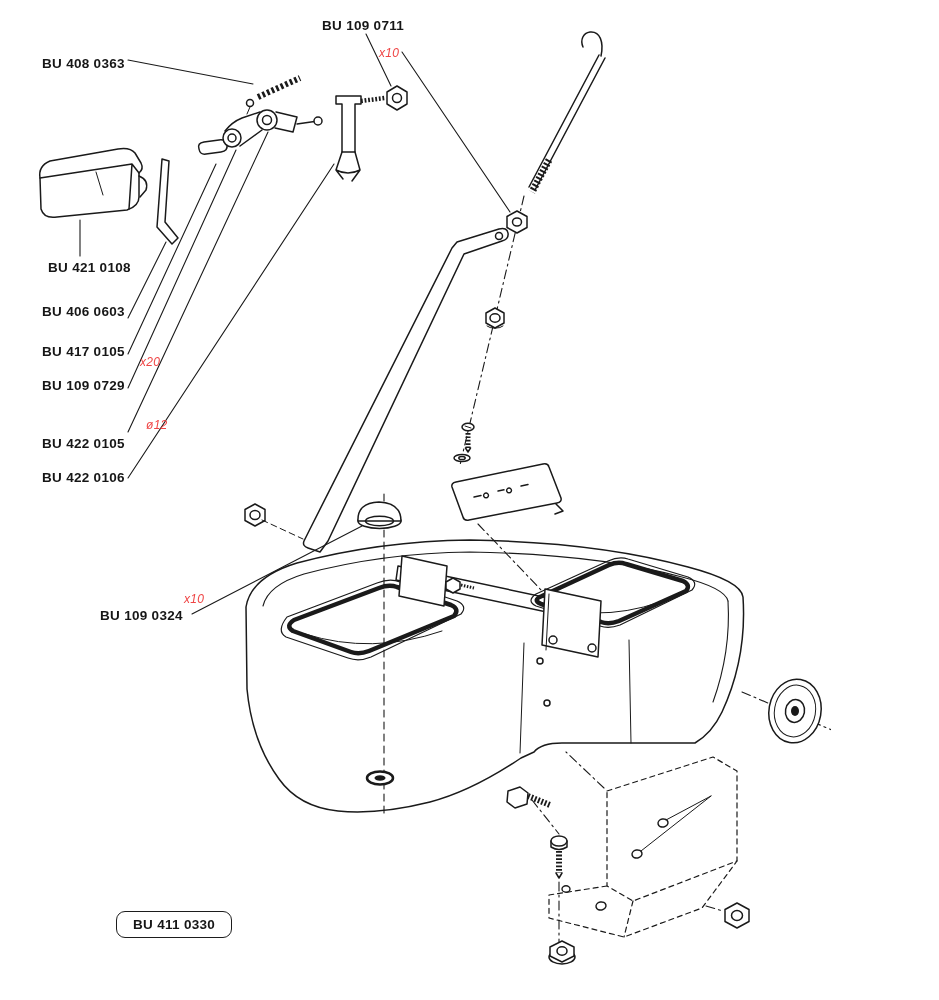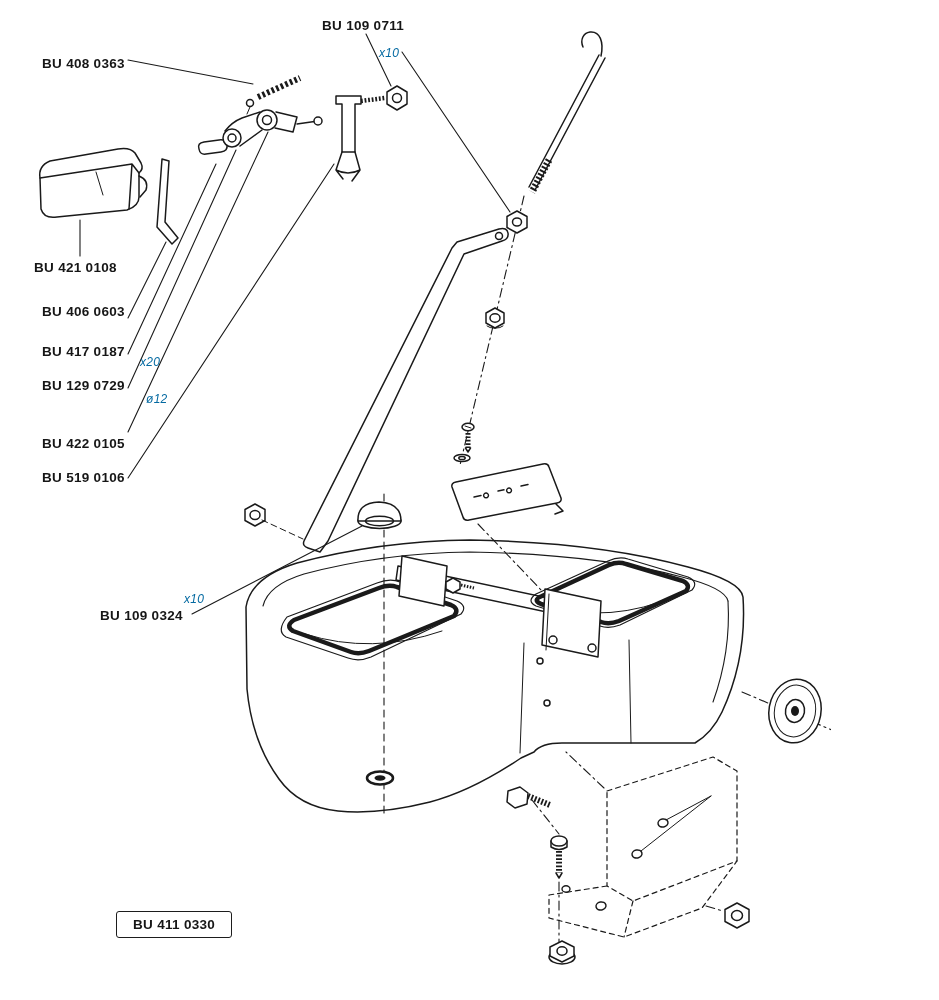--- a/index.html
+++ b/index.html
@@ -1,22 +1,22 @@
 <!DOCTYPE html>
 <html><head>
 <meta charset="utf-8">
 <style>
   html,body{margin:0;padding:0;background:#fff;}
   .stage{position:relative;width:831px;height:1000px;background:#ffffff;overflow:hidden;
          font-family:"Liberation Sans",sans-serif;}
   .stage svg{position:absolute;left:0;top:0;}
   .label{position:absolute;font-weight:bold;font-size:13.5px;color:#161616;
          letter-spacing:.3px;white-space:nowrap;}
-  .note{font-weight:normal;font-style:italic;font-size:12px;color:#0369a1;}
-  .boxed{border:1.6px solid #1d1d1d;border-radius:3px;padding:5px 16px;background:#fff;}
+  .note{font-weight:normal;font-style:italic;font-size:12px;color:#ef4444;}
+  .boxed{border:1.6px solid #1d1d1d;border-radius:9px;padding:5px 16px;background:#fff;}
 </style>
 </head>
 <body>
 
 <div class="stage">
 
 <svg width="939" height="1000" viewBox="0 0 939 1000">
   <g fill="none" stroke="#1a1a1a" stroke-width="1.5" stroke-linecap="round" stroke-linejoin="round">
 
     <g stroke-width="1.1">
@@ -206,27 +206,27 @@
       <path fill="#fff" d="M562,941 L574,947 L574,956 L562,962 L550,956 L550,947 Z"></path>
       <ellipse cx="562" cy="951" rx="5" ry="4.2"></ellipse>
     </g>
   </g>
 </svg>
 
 <div class="label" style="left:322px;top:18px">BU 109 0711</div>
 <div class="label note" style="left:379px;top:46px">x10</div>
 
 <div class="label" style="left:42px;top:56px">BU 408 0363</div>
-<div class="label" style="left:34px;top:260px">BU 421 0108</div>
+<div class="label" style="left:48px;top:260px">BU 421 0108</div>
 <div class="label" style="left:42px;top:304px">BU 406 0603</div>
-<div class="label" style="left:42px;top:344px">BU 417 0187</div>
+<div class="label" style="left:42px;top:344px">BU 417 0105</div>
 <div class="label note" style="left:140px;top:355px">x20</div>
-<div class="label" style="left:42px;top:378px">BU 129 0729</div>
-<div class="label note" style="left:146px;top:392px">ø12</div>
+<div class="label" style="left:42px;top:378px">BU 109 0729</div>
+<div class="label note" style="left:146px;top:418px">ø12</div>
 <div class="label" style="left:42px;top:436px">BU 422 0105</div>
-<div class="label" style="left:42px;top:470px">BU 519 0106</div>
+<div class="label" style="left:42px;top:470px">BU 422 0106</div>
 
 <div class="label note" style="left:184px;top:592px">x10</div>
 <div class="label" style="left:100px;top:608px">BU 109 0324</div>
 
 <div class="label boxed" style="left:116px;top:911px">BU 411 0330</div>
 
 </div>
 
 </body></html>

